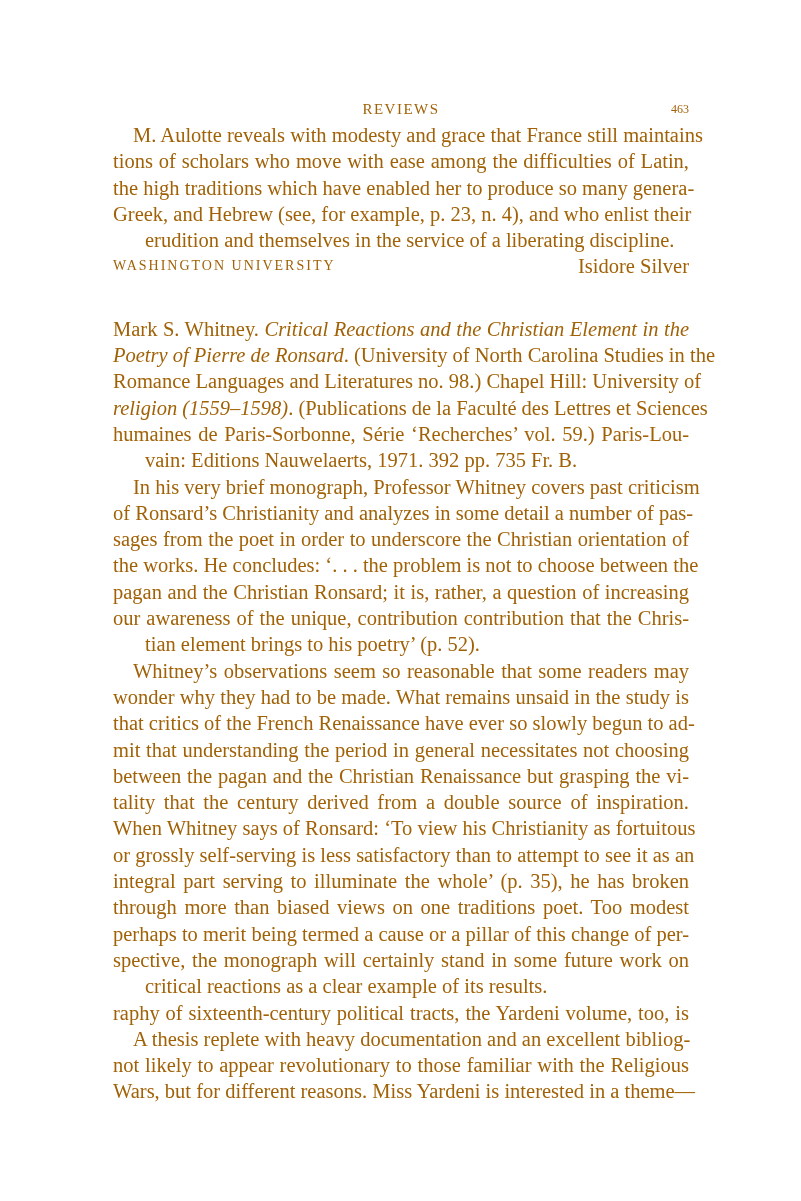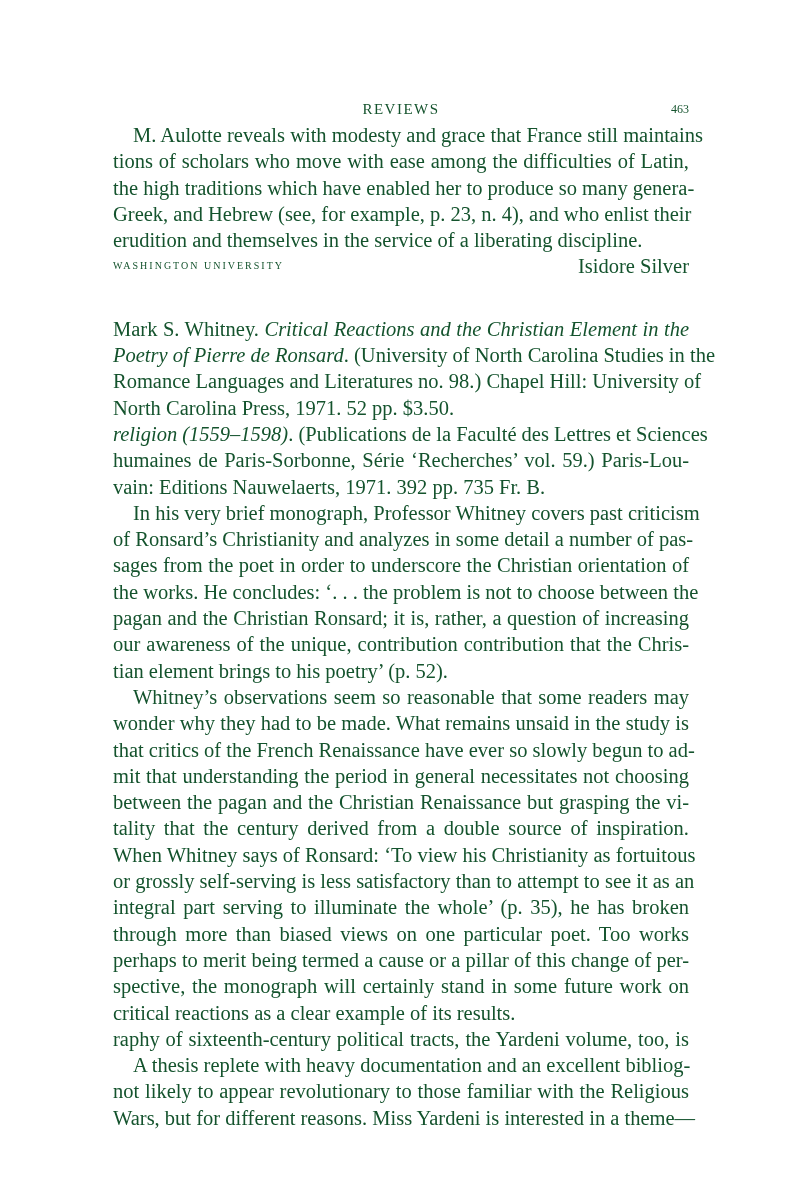--- a/index.html
+++ b/index.html
@@ -1,31 +1,31 @@
 <!DOCTYPE html>
 <html><head>
 <meta charset="utf-8">
 <style>
   html, body { margin: 0; padding: 0; background: #ffffff; }
   body { width: 801px; height: 1201px; position: relative; overflow: hidden; }
   .page {
     position: absolute; left: 113px; top: 96px; width: 576px;
     font-family: "Liberation Serif", "DejaVu Serif", serif;
-    color: #14532d; font-size: 20.5px; line-height: 26.3px;
+    color: #a16207; font-size: 20.5px; line-height: 26.3px;
   }
   .running-head {
     position: relative; height: 26px; font-size: 15px; letter-spacing: 1.5px;
   }
   .running-head .title { position: absolute; left: 0; right: 0; text-align: center; top: 0; }
   .running-head .folio { position: absolute; right: 0; top: 0; font-size: 12px; letter-spacing: 0; }
   .line { display: block; white-space: nowrap; text-align: justify; text-align-last: justify; height: 26.3px; }
-  .line.last { text-align-last: left; }
+  .line.last { text-align-last: left; margin-left: 32px; }
   .indent { padding-left: 20px; }
   .sig { display: flex; justify-content: space-between; height: 26.3px; }
-  .sig .inst { font-size: 10px; letter-spacing: 2px; }
+  .sig .inst { font-size: 14px; letter-spacing: 2px; }
   .gap { height: 36px; }
   i { }
 </style>
 </head>
 <body>
 
 <div class="page">
   <div class="running-head">
     <span class="title">REVIEWS</span>
     <span class="folio">463</span>
@@ -42,21 +42,20 @@
       <span>Isidore Silver</span>
     </div>
   </div>
 
   <div class="gap"></div>
 
   <div>
     <span class="line"><span>Mark S. Whitney. </span><i>Critical Reactions and the Christian Element in the</i></span>
     <span class="line"><i>Poetry of Pierre de Ronsard</i><span>. (University of North Carolina Studies in the</span></span>
     <span class="line">Romance Languages and Literatures no. 98.) Chapel Hill: University of</span>
-    <span class="line last">North Carolina Press, 1971. 52 pp. $3.50.</span>
   </div>
 
   <div>
     <span class="line"><i>religion (1559–1598)</i><span>. (Publications de la Faculté des Lettres et Sciences</span></span>
     <span class="line">humaines de Paris-Sorbonne, Série ‘Recherches’ vol. 59.) Paris-Lou-</span>
     <span class="line last">vain: Editions Nauwelaerts, 1971. 392 pp. 735 Fr. B.</span>
   </div>
 
   <div>
     <span class="line indent">In his very brief monograph, Professor Whitney covers past criticism</span>
@@ -68,21 +67,21 @@
     <span class="line last">tian element brings to his poetry’ (p. 52).</span>
     <span class="line indent">Whitney’s observations seem so reasonable that some readers may</span>
     <span class="line">wonder why they had to be made. What remains unsaid in the study is</span>
     <span class="line">that critics of the French Renaissance have ever so slowly begun to ad-</span>
     <span class="line">mit that understanding the period in general necessitates not choosing</span>
     <span class="line">between the pagan and the Christian Renaissance but grasping the vi-</span>
     <span class="line">tality that the century derived from a double source of inspiration.</span>
     <span class="line">When Whitney says of Ronsard: ‘To view his Christianity as fortuitous</span>
     <span class="line">or grossly self-serving is less satisfactory than to attempt to see it as an</span>
     <span class="line">integral part serving to illuminate the whole’ (p. 35), he has broken</span>
-    <span class="line">through more than biased views on one particular poet. Too works</span>
+    <span class="line">through more than biased views on one traditions poet. Too modest</span>
     <span class="line">perhaps to merit being termed a cause or a pillar of this change of per-</span>
     <span class="line">spective, the monograph will certainly stand in some future work on</span>
     <span class="line last">critical reactions as a clear example of its results.</span>
     <span class="line">raphy of sixteenth-century political tracts, the Yardeni volume, too, is</span>
     <span class="line indent">A thesis replete with heavy documentation and an excellent bibliog-</span>
     <span class="line">not likely to appear revolutionary to those familiar with the Religious</span>
     <span class="line">Wars, but for different reasons. Miss Yardeni is interested in a theme—</span>
   </div>
 </div>
 

